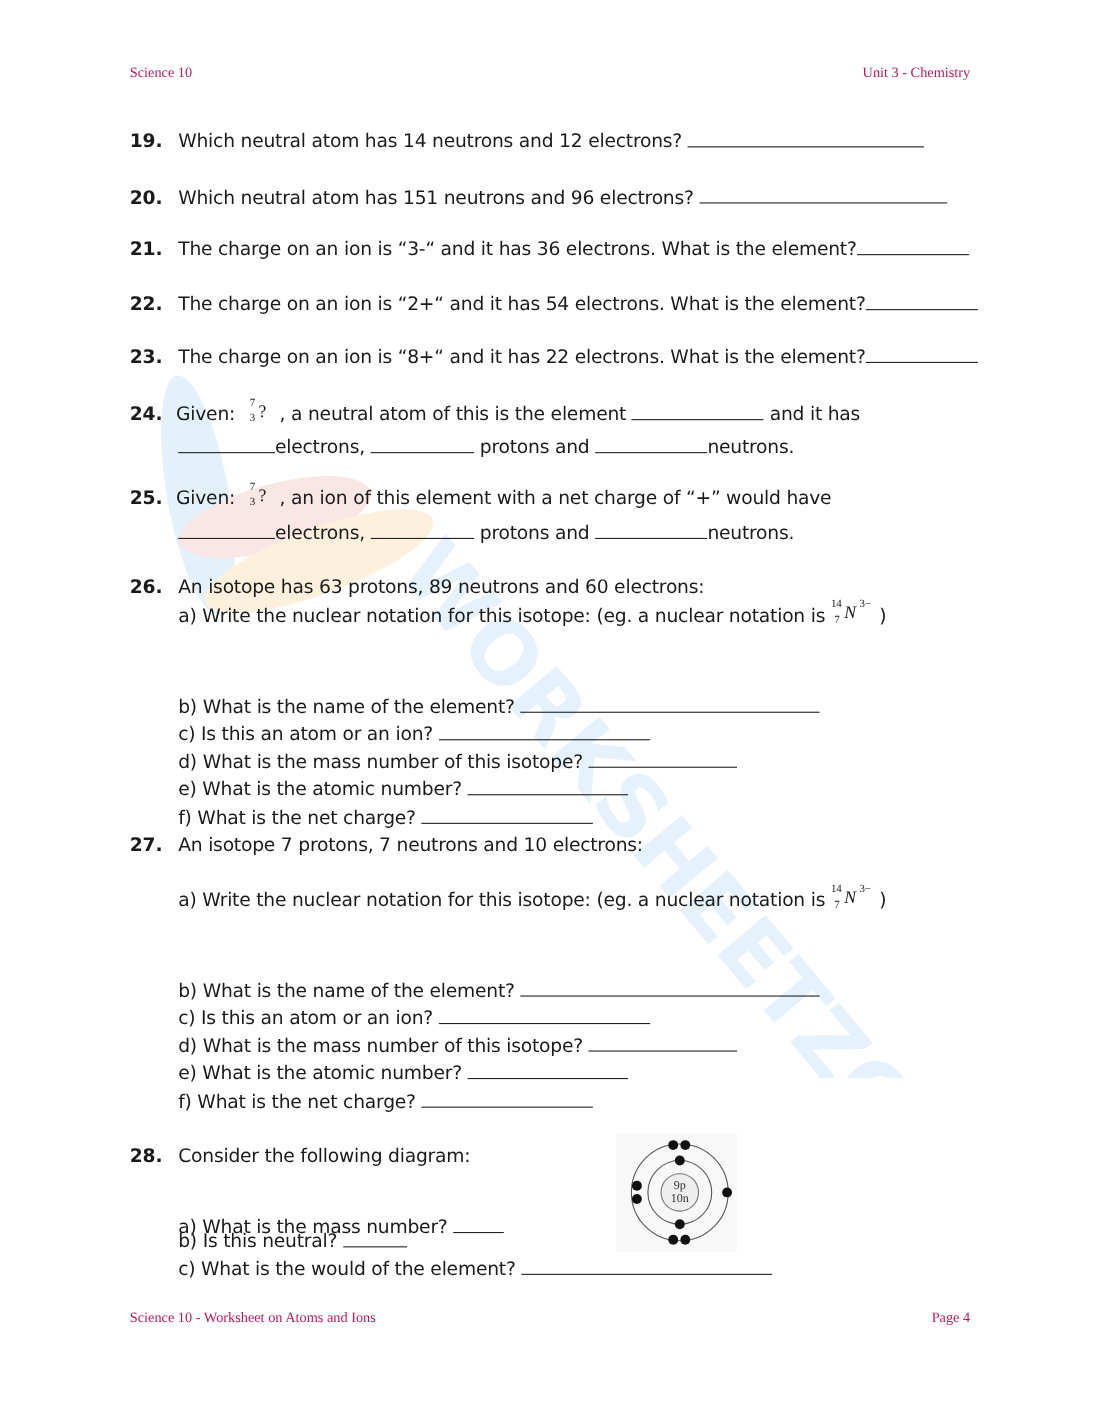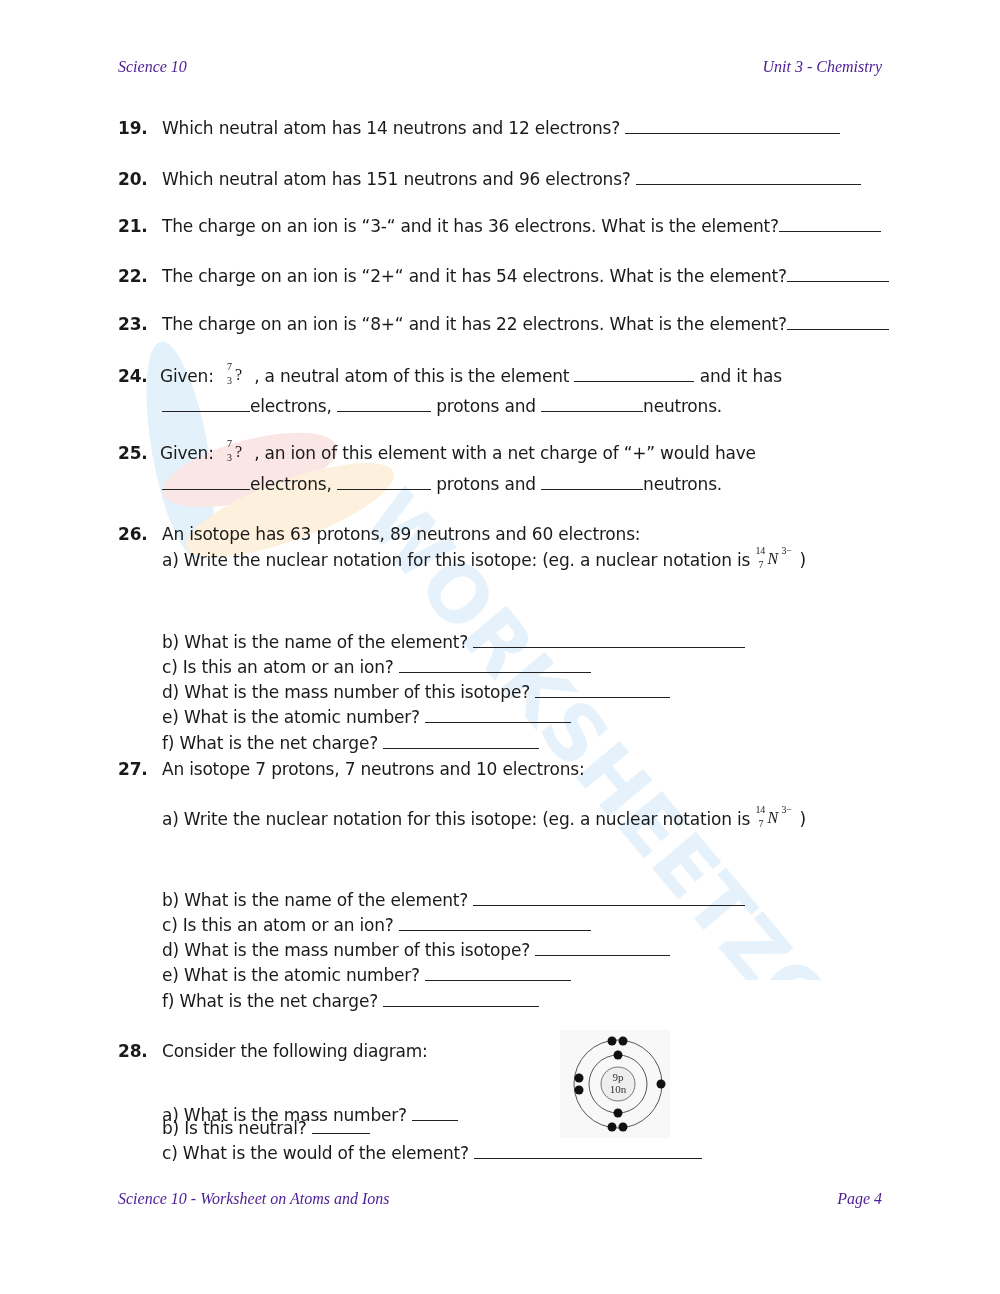--- a/index.html
+++ b/index.html
@@ -1,18 +1,18 @@
 <!DOCTYPE html>
 <html><head>
 <meta charset="utf-8">
 <style>
   html, body { margin: 0; padding: 0; background: #ffffff; }
   body { width: 1000px; height: 1294px; position: relative; overflow: hidden; }
   .page { position: absolute; left: 0; top: 0; width: 1000px; height: 1294px; }
-  .serif-i { font-family: "Liberation Serif", serif; font-style: italic; font-size: 16px; color: #4c1d95; }
+  .serif-i { font-family: "Liberation Serif", serif; font-size: 13px; color: #be185d; }
   .hdr-left { position: absolute; left: 118px; top: 58px; }
   .hdr-right { position: absolute; right: 118px; top: 58px; }
   .ftr-left { position: absolute; left: 118px; top: 1190px; }
   .ftr-right { position: absolute; right: 118px; top: 1190px; }
   .line { position: absolute; font-family: "DejaVu Sans", sans-serif; font-size: 17px; color: #1a1a1a; white-space: nowrap; letter-spacing: -0.2px; }
   .num { display: inline-block; width: 44px; font-weight: bold; }
   .blank { display: inline-block; border-bottom: 1.5px solid #222; height: 16px; vertical-align: baseline; }
   .nuc { font-family: "Liberation Serif", serif; display: inline-block; position: relative; width: 22px; height: 20px; vertical-align: middle; }
   .nuc .sup { position: absolute; left: 0; top: -6px; font-size: 10px; }
   .nuc .sub { position: absolute; left: 0; top: 8px; font-size: 10px; }

